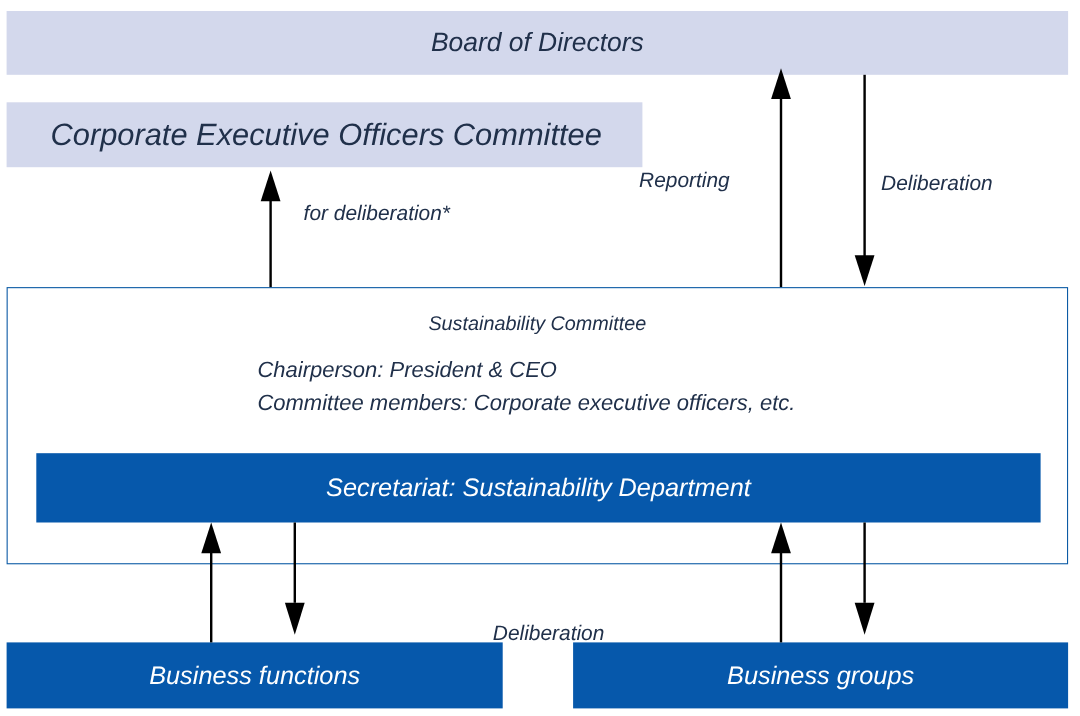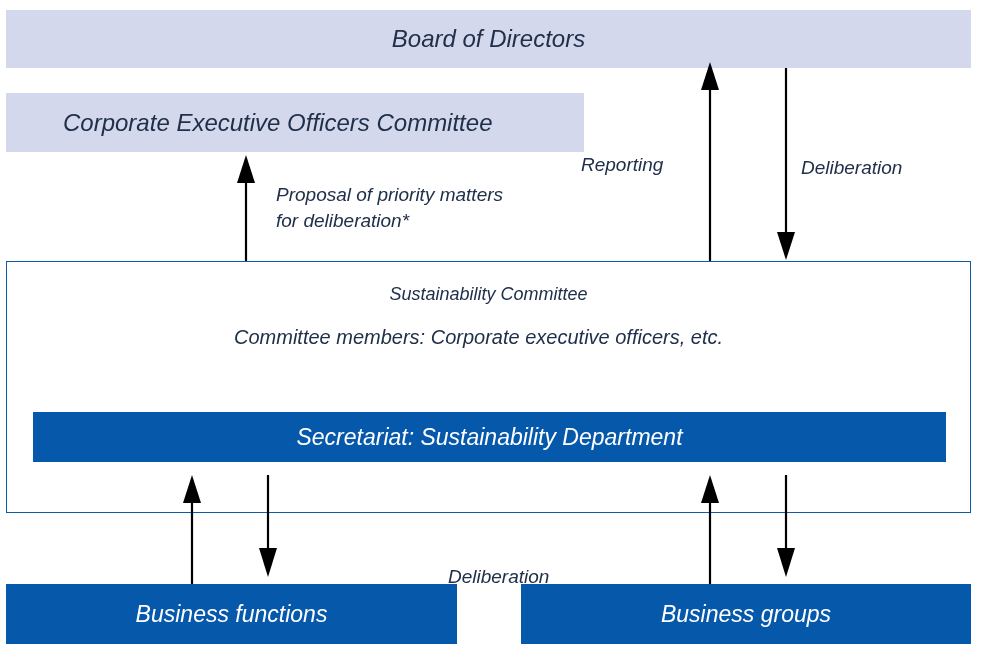--- a/index.html
+++ b/index.html
@@ -45,23 +45,23 @@
     width: 965px;
     height: 58px;
     font-size: 24px;
     justify-content: center;
   }
   #corporate-executive-officers-committee {
     left: 6px;
     top: 93px;
     width: 578px;
     height: 59px;
-    font-size: 24px;
+    font-size: 28px;
     justify-content: flex-start;
-    padding-left: 57px;
+    padding-left: 40px;
   }
 
   
   #sustainability-committee-container {
     left: 6px;
     top: 261px;
     width: 965px;
     height: 252px;
     display: block;
   }
@@ -82,21 +82,21 @@
     color: #20304a;
     line-height: 1.5;
   }
   #sustainability-committee-details div {
     white-space: nowrap;
   }
   #secretariat-bar {
     left: 33px;
     top: 412px;
     width: 913px;
-    height: 50px;
+    height: 63px;
     font-size: 23px;
   }
 
   
   #corporate-functions-box {
     left: 6px;
     top: 584px;
     width: 451px;
     height: 60px;
     font-size: 23px;
@@ -146,20 +146,21 @@
 
   <div class="box box-lavender" id="corporate-executive-officers-committee">
     <span>Corporate Executive Officers Committee</span>
   </div>
 
   <div class="box box-outline" id="sustainability-committee-container">
 
     <div id="sustainability-committee-title">Sustainability Committee</div>
 
     <div id="sustainability-committee-details">
+      <div>Chairperson: President &amp; CEO</div>
       <div>Committee members: Corporate executive officers, etc.</div>
     </div>
   </div>
 
   <div class="box box-blue" id="secretariat-bar">
     <span>Secretariat: Sustainability Department</span>
   </div>
 
   <div class="box box-blue" id="corporate-functions-box">
     <span>Business functions</span>
@@ -167,21 +168,20 @@
 
   <div class="box box-blue" id="business-groups-box">
     <span>Business groups</span>
   </div>
 
   <div class="conn-label" id="label-reporting">Reporting</div>
 
   <div class="conn-label" id="label-supervision">Deliberation</div>
 
   <div class="conn-label" id="label-proposal">
-    <div>Proposal of priority matters</div>
     <div>for deliberation*</div>
   </div>
 
   <div class="conn-label" id="label-deliberation">Deliberation</div>
 
   <svg id="arrow-layer" viewBox="0 0 982 651">
 
     <g>
       <line x1="710" y1="261" x2="710" y2="85" stroke="#000000" stroke-width="2.2"></line>
       <polygon points="710,62 701,90 719,90" fill="#000000"></polygon>

